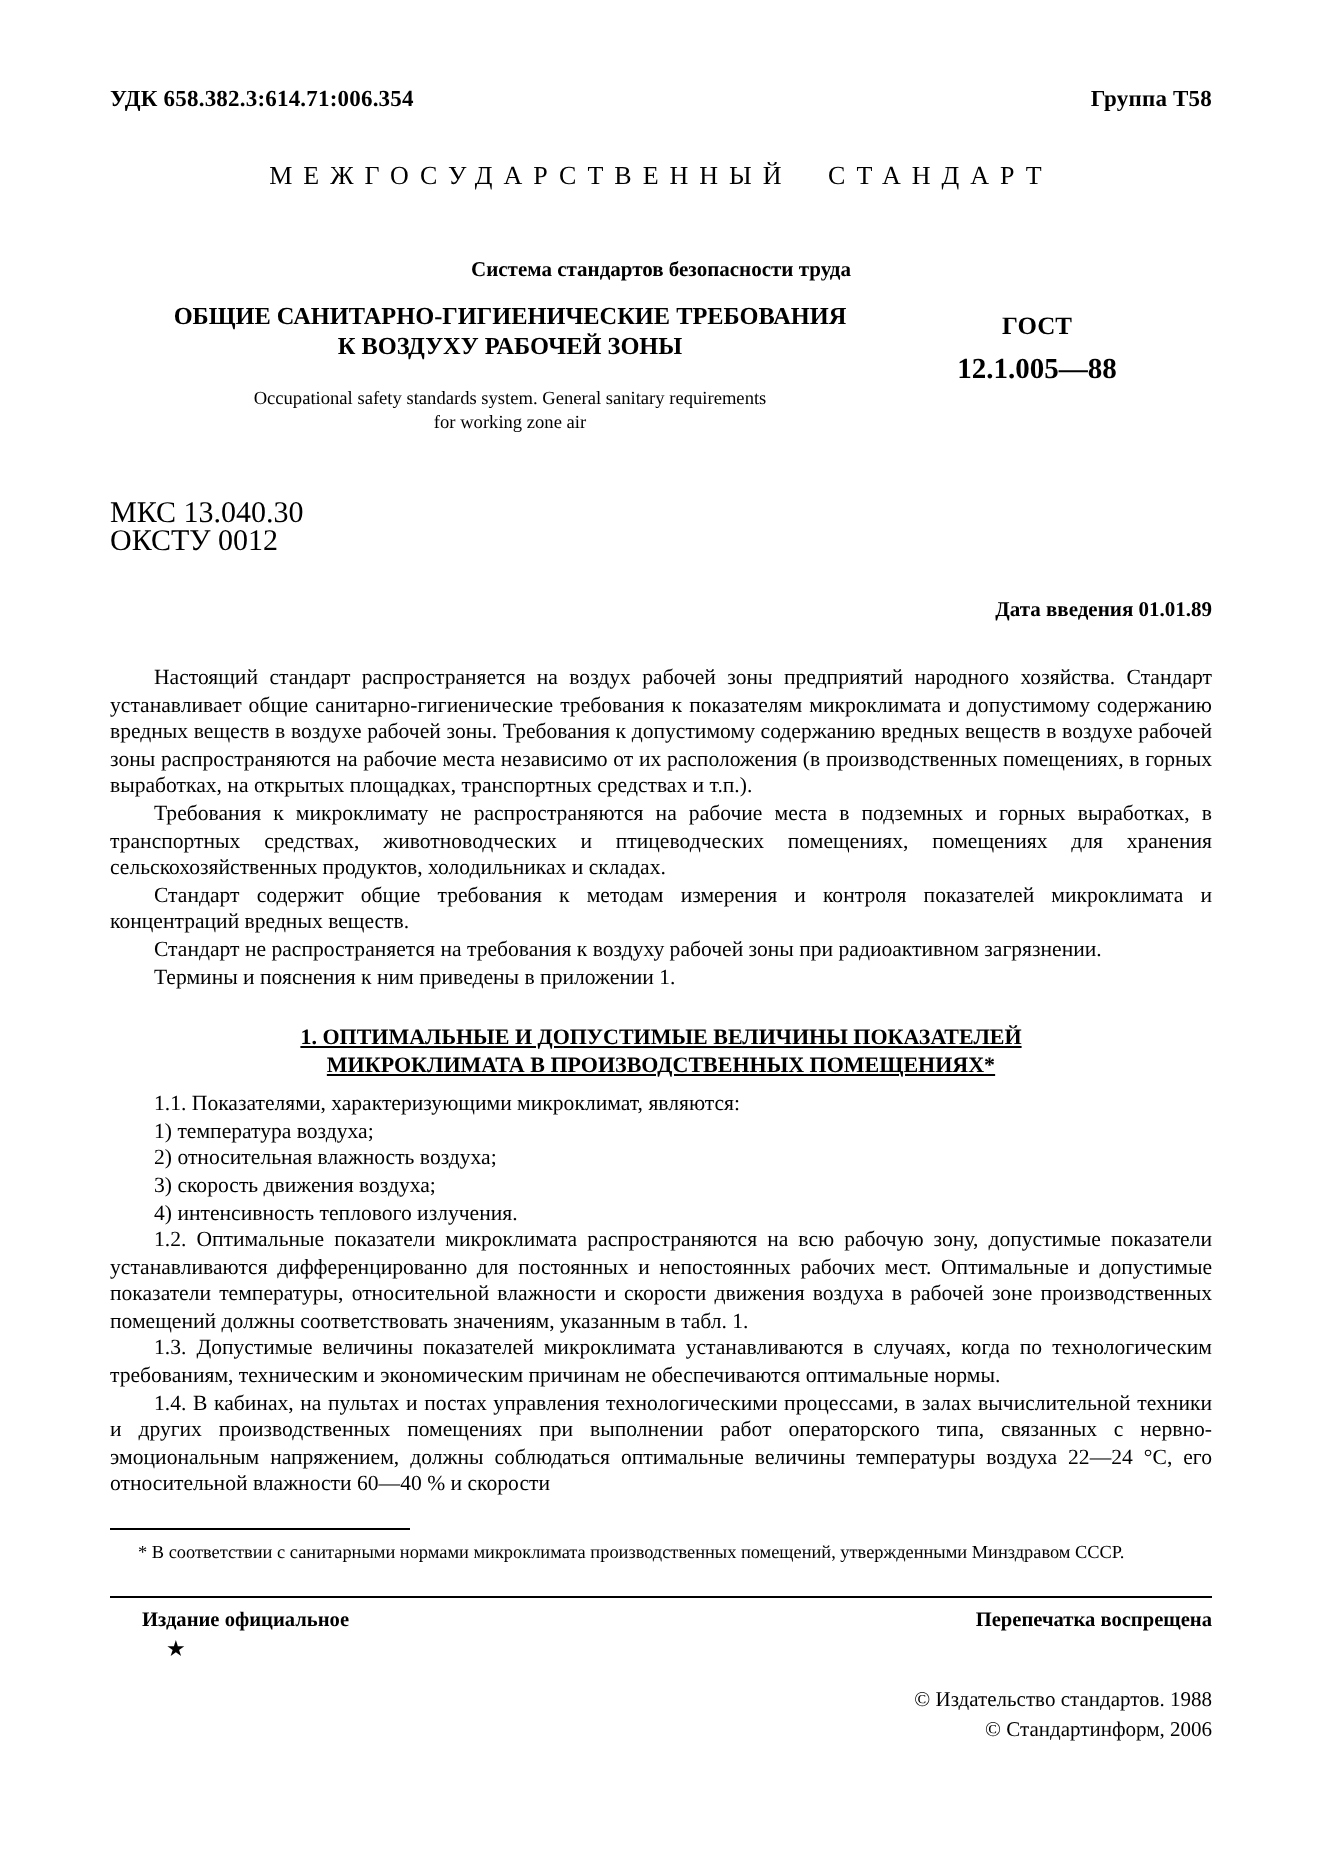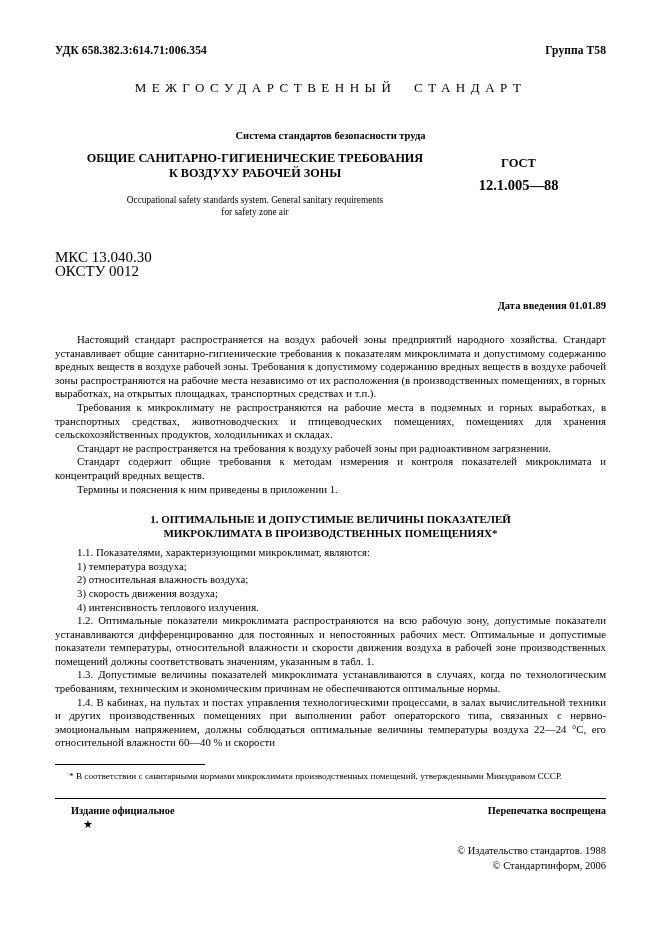--- a/index.html
+++ b/index.html
@@ -112,20 +112,21 @@
     hyphens: manual;
   }
 
   .section-title {
     margin-top: 16px;
     margin-bottom: 6px;
     text-align: center;
     font-size: 11px;
     font-weight: bold;
     line-height: 14px;
+    text-decoration: underline;
   }
 
   .list-block {
     font-size: 10.8px;
     line-height: 13.6px;
   }
   .list-block p {
     margin: 0;
     text-indent: 22px;
     text-align: justify;
@@ -191,40 +192,40 @@
 
   <div class="sys-line">Система стандартов безопасности труда</div>
 
   <div class="title-block">
     <div class="main-title">
       <span class="l1">ОБЩИЕ САНИТАРНО-ГИГИЕНИЧЕСКИЕ ТРЕБОВАНИЯ</span>
       <span class="l2">К ВОЗДУХУ РАБОЧЕЙ ЗОНЫ</span>
     </div>
     <div class="eng-title">
       <span>Occupational safety standards system. General sanitary requirements</span><br>
-      <span>for safety zone air</span>
+      <span>for working zone air</span>
     </div>
     <div class="gost-number">
       <span>ГОСТ</span>
       <span class="num">12.1.005—88</span>
     </div>
   </div>
 
   <div class="codes">
     <div>МКС 13.040.30</div>
     <div>ОКСТУ 0012</div>
   </div>
 
   <div class="date-line">Дата введения 01.01.89</div>
 
   <div class="body-text">
     <p>Настоящий стандарт распространяется на воздух рабочей зоны предприятий народного хозяйства. Стандарт устанавливает общие санитарно-гигиенические требования к показателям микроклимата и допустимому содержанию вредных веществ в воздухе рабочей зоны. Требования к допустимому содержанию вредных веществ в воздухе рабочей зоны распространяются на рабочие места независимо от их расположения (в производственных помещениях, в горных выработках, на открытых площадках, транспортных средствах и т.п.).</p>
     <p>Требования к микроклимату не распространяются на рабочие места в подземных и горных выработках, в транспортных средствах, животноводческих и птицеводческих помещениях, помещениях для хранения сельскохозяйственных продуктов, холодильниках и складах.</p>
+    <p>Стандарт содержит общие требования к методам измерения и контроля показателей микроклимата и концентраций вредных веществ.</p>
     <p>Стандарт не распространяется на требования к воздуху рабочей зоны при радиоактивном загрязнении.</p>
-    <p>Стандарт содержит общие требования к методам измерения и контроля показателей микроклимата и концентраций вредных веществ.</p>
     <p>Термины и пояснения к ним приведены в приложении 1.</p>
   </div>
 
   <div class="section-title">
     <span>1. ОПТИМАЛЬНЫЕ И ДОПУСТИМЫЕ ВЕЛИЧИНЫ ПОКАЗАТЕЛЕЙ</span><br>
     <span>МИКРОКЛИМАТА В ПРОИЗВОДСТВЕННЫХ ПОМЕЩЕНИЯХ*</span>
   </div>
 
   <div class="list-block">
     <p>1.1. Показателями, характеризующими микроклимат, являются:</p>

